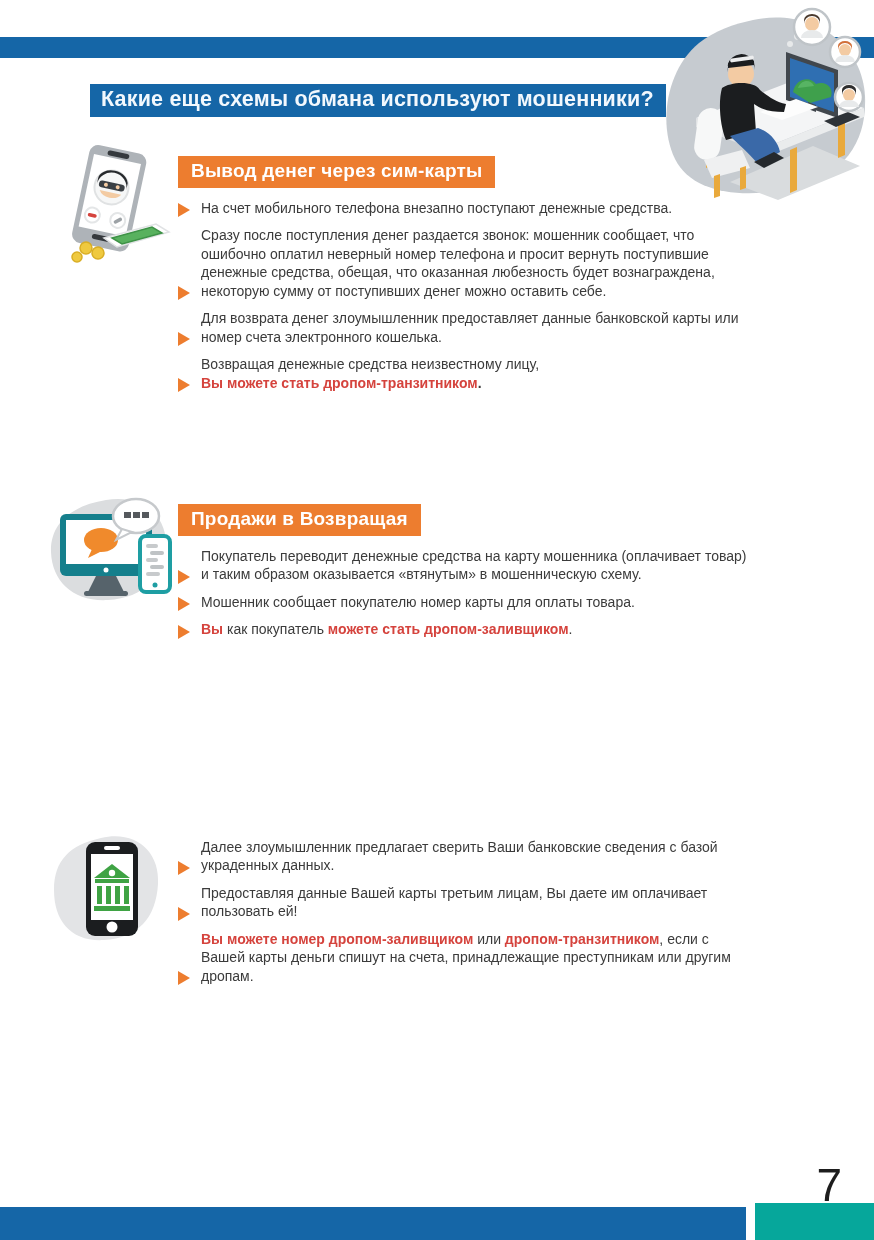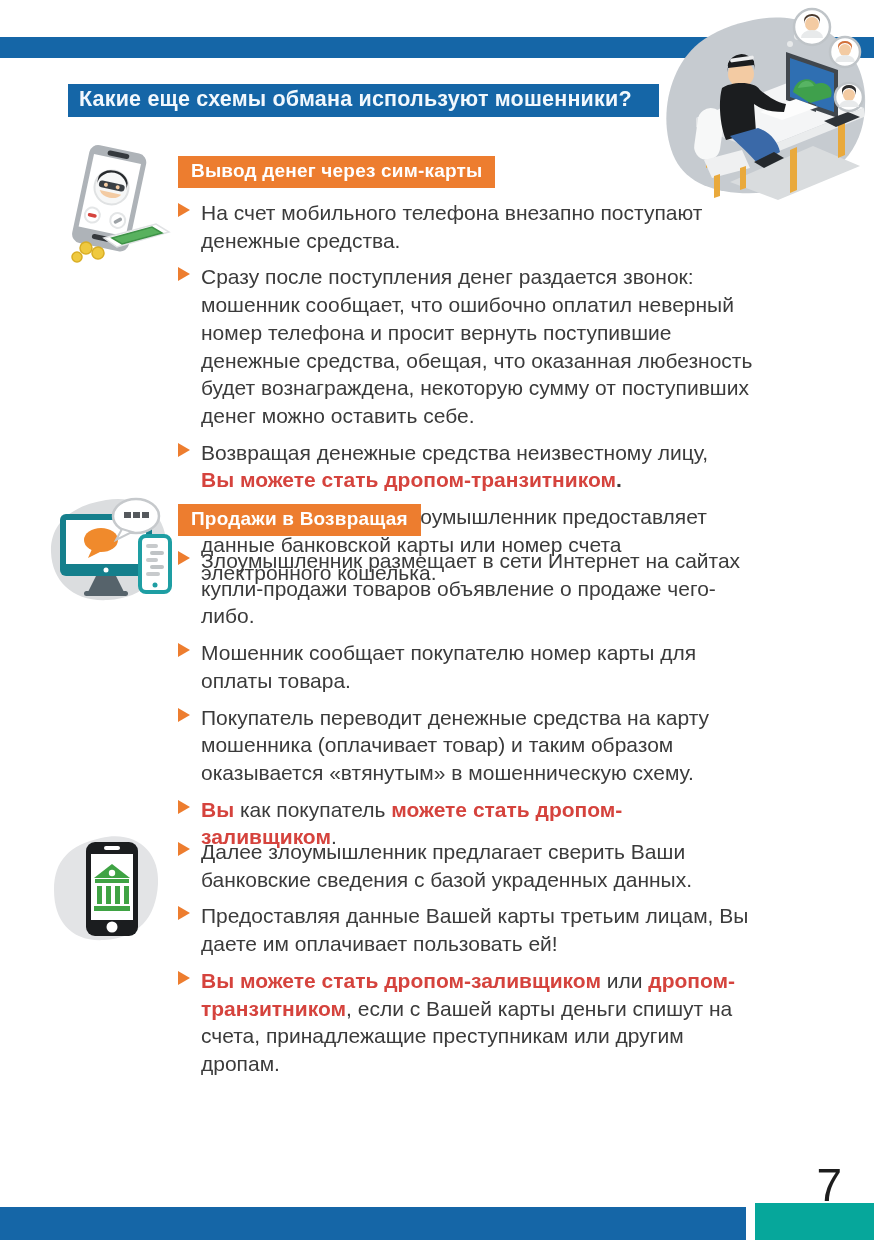--- a/index.html
+++ b/index.html
@@ -20,25 +20,25 @@
     color:var(--text);
   }
   .top-bar{
     position:absolute;top:37px;left:0;width:100%;height:21px;
     background:var(--blue);z-index:1;
   }
   .hero{
     position:absolute;top:0;right:6px;width:230px;height:200px;z-index:2;
   }
   .page-title{
-    position:absolute;left:68px;top:84px;z-index:3;
+    position:absolute;left:90px;top:84px;z-index:3;
     display:inline-block;
     background:var(--blue);color:#F2F8FD;
     font-size:21.5px;font-weight:bold;
-    padding:3px 27px 5px 11px;
+    padding:3px 12px 5px 11px;
     letter-spacing:0.2px;
     white-space:nowrap;
   }
   .section{
     position:absolute;left:46px;right:48px;
     display:flex;z-index:2;
   }
   #section-1{top:144px;}
   #section-2{top:492px;}
   #section-3{top:826px;}
@@ -48,23 +48,24 @@
     display:inline-block;
     background:var(--orange);color:#fff;
     font-size:19px;font-weight:bold;
     padding:4px 13px 6px 13px;
     margin-bottom:11px;
     letter-spacing:0.2px;
   }
   .bullet{
     display:flex;
     margin-bottom:9px;
-    font-size:21px;
+    font-size:14px;
     line-height:1.32;
     color:var(--text);
+    align-items:flex-end;
   }
   .tri{
     flex:none;width:0;height:0;
     border-left:12px solid var(--orange);
     border-top:7px solid transparent;
     border-bottom:7px solid transparent;
     margin:4px 11px 0 0;
   }
   .btext{flex:1;}
   .red{color:var(--red);font-weight:bold;}
@@ -174,25 +175,25 @@
           <div class="bullet">
             <span class="tri"></span>
             <div class="btext"><span>На счет мобильного телефона внезапно поступают денежные средства.</span></div>
           </div>
           <div class="bullet">
             <span class="tri"></span>
             <div class="btext"><span>Сразу после поступления денег раздается звонок: мошенник сообщает, что ошибочно оплатил неверный номер телефона и просит вернуть поступившие денежные средства, обещая, что оказанная любезность будет вознаграждена, некоторую сумму от поступивших денег можно оставить себе.</span></div>
           </div>
           <div class="bullet">
             <span class="tri"></span>
+            <div class="btext"><span>Для возврата денег злоумышленник предоставляет данные банковской карты или номер счета электронного кошелька.</span></div>
+          </div>
+          <div class="bullet">
+            <span class="tri"></span>
             <div class="btext"><span>Возвращая денежные средства неизвестному лицу,</span><br><span class="red">Вы можете стать дропом-транзитником</span><span class="bold">.</span></div>
-          </div>
-          <div class="bullet">
-            <span class="tri"></span>
-            <div class="btext"><span>Для возврата денег злоумышленник предоставляет данные банковской карты или номер счета электронного кошелька.</span></div>
           </div>
         </div>
     </div>
   </div>
 
   <div class="section" id="section-2">
     <div class="icon-col">
       <svg width="130" height="112" viewBox="0 0 130 112" aria-hidden="true">
         <path d="M60,8 C95,2 120,22 120,52 C120,84 98,106 62,108 C28,110 6,90 5,60 C4,30 28,13 60,8 Z" fill="#DBDDDF"></path>
         <rect x="14" y="22" width="92" height="62" rx="6" fill="#157F8C"></rect>
@@ -214,29 +215,25 @@
         <rect x="104" y="73" width="14" height="4" rx="2" fill="#BFC3C5"></rect>
         <rect x="100" y="80" width="14" height="4" rx="2" fill="#C7CACC"></rect>
         <circle cx="109" cy="93" r="2.5" fill="#1E9EA3"></circle>
       </svg>
     </div>
     <div class="content">
       <div class="s-head">Продажи в Возвращая</div>
       <div>
           <div class="bullet">
             <span class="tri"></span>
-            <div class="btext"><span>Злоумышленник размещает в сети Интернет на сайтах купли-продажи товаров объявление о продаже чего-либо.</span></div>
+            <div class="btext"><span>Покупатель переводит денежные средства на карту мошенника (оплачивает товар) и таким образом оказывается «втянутым» в мошенническую схему.</span></div>
           </div>
           <div class="bullet">
             <span class="tri"></span>
             <div class="btext"><span>Мошенник сообщает покупателю номер карты для оплаты товара.</span></div>
-          </div>
-          <div class="bullet">
-            <span class="tri"></span>
-            <div class="btext"><span>Покупатель переводит денежные средства на карту мошенника (оплачивает товар) и таким образом оказывается «втянутым» в мошенническую схему.</span></div>
           </div>
           <div class="bullet">
             <span class="tri"></span>
             <div class="btext"><span class="red">Вы</span><span> как покупатель </span><span class="red">можете стать дропом-заливщиком</span><span>.</span></div>
           </div>
         </div>
     </div>
   </div>
 
   <div class="section" id="section-3">
@@ -262,21 +259,21 @@
           <div class="bullet">
             <span class="tri"></span>
             <div class="btext"><span>Далее злоумышленник предлагает сверить Ваши банковские сведения с базой украденных данных.</span></div>
           </div>
           <div class="bullet">
             <span class="tri"></span>
             <div class="btext"><span>Предоставляя данные Вашей карты третьим лицам, Вы даете им оплачивает пользовать ей!</span></div>
           </div>
           <div class="bullet">
             <span class="tri"></span>
-            <div class="btext"><span class="red">Вы можете стать дропом-заливщиком</span><span> или </span><span class="red">дропом-транзитником</span><span>, если с Вашей карты деньги спишут на счета, принадлежащие преступникам или другим дропам.</span></div>
+            <div class="btext"><span class="red">Вы можете номер дропом-заливщиком</span><span> или </span><span class="red">дропом-транзитником</span><span>, если с Вашей карты деньги спишут на счета, принадлежащие преступникам или другим дропам.</span></div>
           </div>
         </div>
     </div>
   </div>
 
   <div class="pagenum">7</div>
   <div class="bottom-blue"></div>
   <div class="bottom-teal"></div>
 
 </div>

